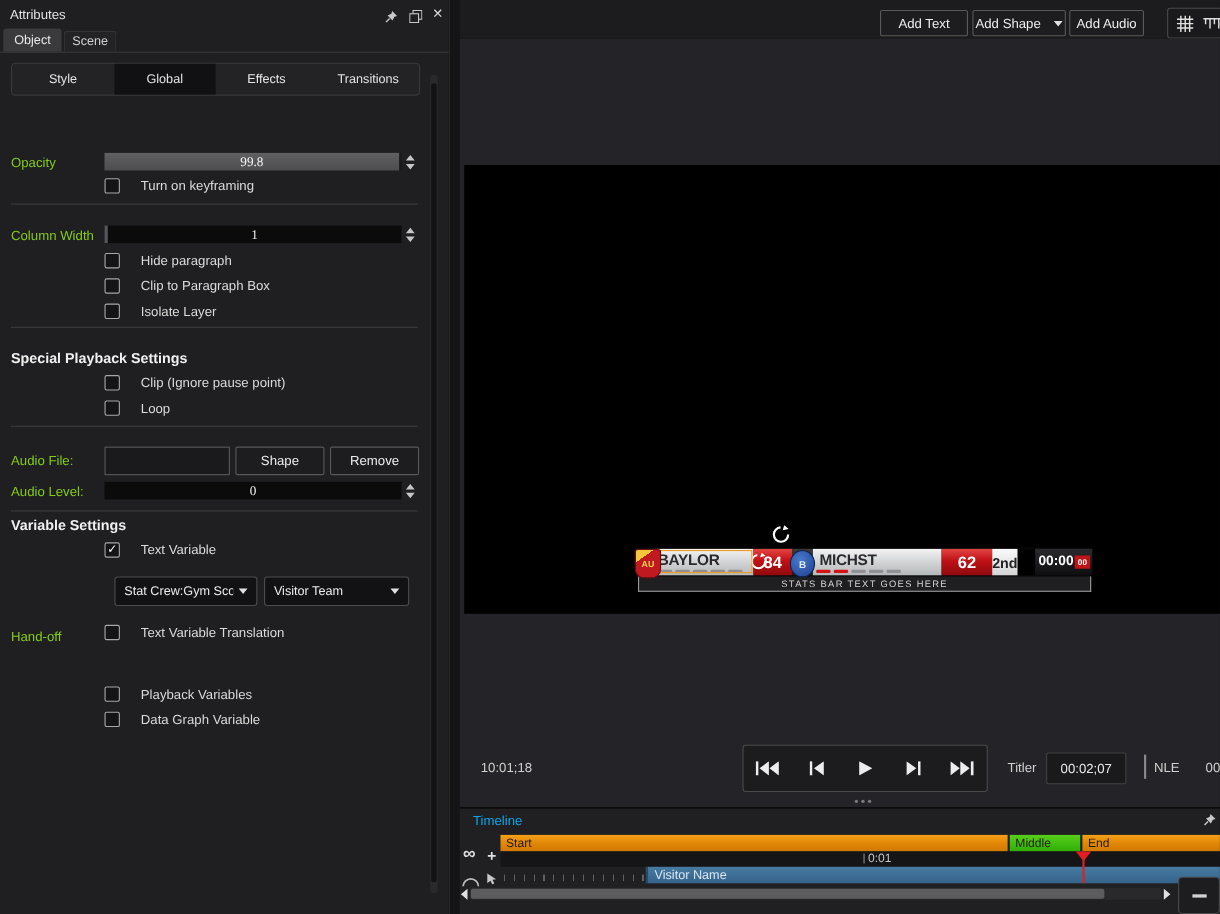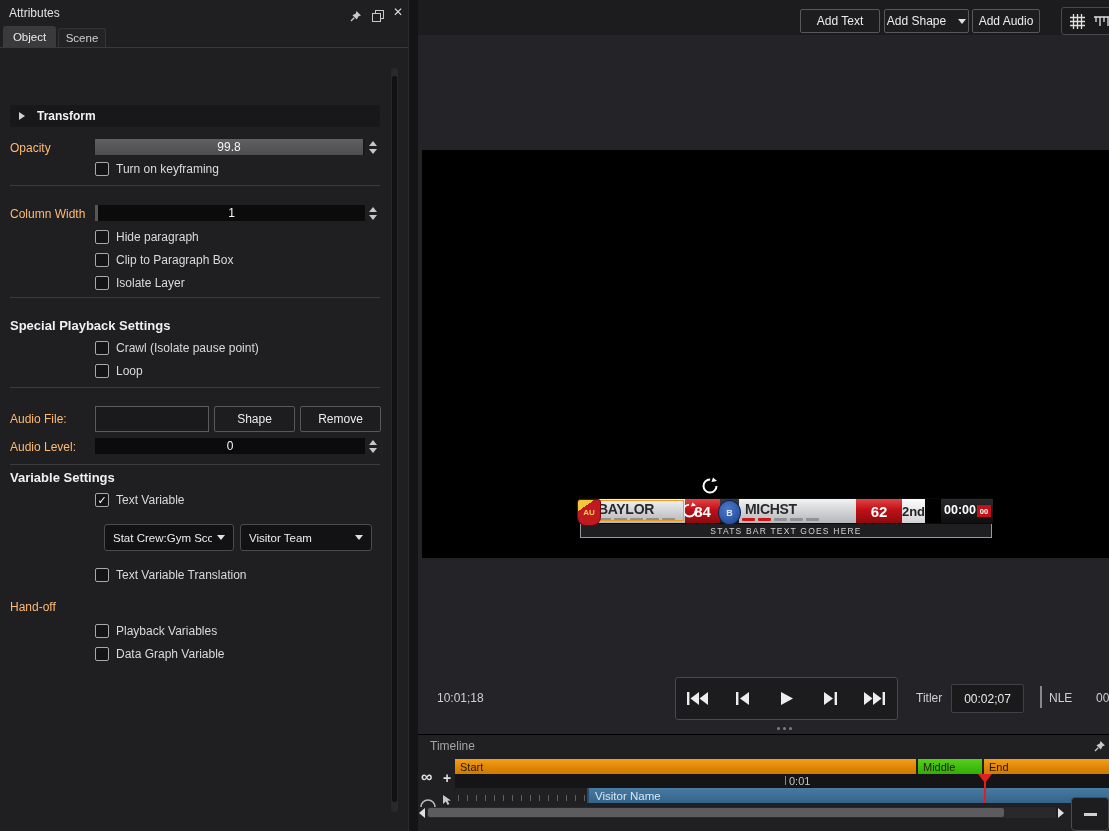--- a/index.html
+++ b/index.html
@@ -11,32 +11,32 @@
   .tab{font-size:11.5px;color:#e8e8e8;display:flex;align-items:center;justify-content:center;border-radius:3px 3px 0 0;}
   .tab.active{background:#3a3a3c;}
   .tab.idle{background:#232325;border:1px solid #343436;border-bottom:none;color:#cfcfcf;}
   #tabline{left:0;top:47px;width:408px;height:1px;background:#39393b;}
   .subtabs{left:10px;top:57px;width:370px;height:28px;border:1px solid #3a3a3c;border-radius:4px;background:#232325;display:flex;}
   .subtab{flex:1;display:flex;align-items:center;justify-content:center;font-size:11.5px;color:#e4e4e6;}
   .subtab.active{background:#111113;}
   .secthdr{left:10px;top:105px;width:370px;height:22px;background:#18181a;border-radius:3px;display:flex;align-items:center;}
   .tri-r{width:0;height:0;border-top:4px solid transparent;border-bottom:4px solid transparent;border-left:6px solid #d0d0d0;margin-left:9px;}
   .secthdr span{font-size:12px;font-weight:bold;color:#f2f2f2;margin-left:12px;}
-  .lbl{font-size:12px;color:#fdba74;}
-  .slider{height:16px;display:flex;align-items:center;justify-content:center;font-size:12px;color:#f4f4f4;}
+  .lbl{font-size:12px;color:#84cc16;}
+  .slider{height:16px;display:flex;align-items:center;justify-content:center;font-size:12px;color:#f4f4f4;font-family:Liberation Serif, serif;}
   .slider.filled{background:linear-gradient(180deg,#606062,#4d4d4f);border-right:2px solid #19191b;}
   .slider.dark{background:#0b0b0c;border-left:3px solid #55555a;}
   .slider.plain{background:#0b0b0c;}
   .spin{width:14px;height:16px;display:flex;flex-direction:column;align-items:center;justify-content:center;gap:3px;}
   .tu{width:0;height:0;border-left:4px solid transparent;border-right:4px solid transparent;border-bottom:5px solid #c6c6c8;}
   .td{width:0;height:0;border-left:4px solid transparent;border-right:4px solid transparent;border-top:5px solid #c6c6c8;}
   .cbrow{display:flex;align-items:center;gap:7px;}
   .cb{width:12px;height:12px;border:1px solid #a8a8aa;border-radius:2px;background:#141416;display:flex;align-items:center;justify-content:center;
       color:#ffffff;font-size:11px;line-height:11px;}
-  .cblabel{font-size:12px;color:#dadada;}
+  .cblabel{font-size:12px;color:#dadada;margin-left:12px;}
   .divider{left:10px;width:370px;height:1px;background:#3c3c3e;}
   .bighdr{font-size:13px;font-weight:bold;color:#f0f0f0;}
   .btn{background:#1d1d1f;border:1px solid #58585a;border-radius:2px;color:#ececec;font-size:12px;display:flex;align-items:center;justify-content:center;}
   .inputbox{background:#1a1a1c;border:1px solid #5a5a5c;}
   .dd{background:#121214;border:1px solid #4c4c4e;border-radius:3px;display:flex;align-items:center;justify-content:space-between;padding:0 8px;}
   .ddtext{font-size:11.5px;color:#ececec;white-space:nowrap;overflow:hidden;}
   .caret{width:0;height:0;border-left:4.5px solid transparent;border-right:4.5px solid transparent;border-top:5px solid #e0e0e0;flex:none;margin-left:5px;}
   #lp-scroll-track{left:391px;top:68px;width:7px;height:744px;background:#29292b;border-radius:3px;}
   #lp-scroll-thumb{left:392px;top:76px;width:5px;height:726px;background:#121214;border-radius:2px;}
   
@@ -71,21 +71,21 @@
   #transport{left:675px;top:677px;width:221px;height:41px;border:1px solid #4a4a4c;border-radius:3px;background:#1c1c1e;display:flex;}
   .tbtn{flex:1;display:flex;align-items:center;justify-content:center;}
   .tbtn svg{fill:#ededee;}
   .tc{font-size:12px;color:#d0d0d0;}
   #titler-box{left:951px;top:684px;width:71px;height:27px;border:1px solid #414143;background:#1a1a1c;border-radius:2px;
      display:flex;align-items:center;justify-content:center;font-size:12px;color:#e8e8e8;}
   #tsep{left:1040px;top:686px;width:2px;height:22px;background:#88888a;}
   .hdots{width:3px;height:3px;background:#7e7e80;border-radius:50%;position:absolute;}
   
   #timeline-panel{left:418px;top:734px;width:691px;height:97px;background:#202022;border-top:1px solid #000;}
-  #tl-title{left:430px;top:739px;font-size:12px;color:#a3a3a3;}
+  #tl-title{left:430px;top:739px;font-size:12px;color:#0ea5e9;}
   .tl-seg{position:absolute;top:759px;height:15px;display:flex;align-items:center;font-size:11px;color:#241a00;padding-left:5px;box-sizing:border-box;}
   .tl-orange{background:linear-gradient(180deg,#f5a018,#e08606 55%,#cf7a02);}
   .tl-green{background:linear-gradient(180deg,#57cf1a,#2fae06);}
   #tl-ruler{left:455px;top:774px;width:654px;height:14px;background:#151517;}
   #tl-ticks{left:458px;top:795px;width:128px;height:6px;
      background:repeating-linear-gradient(90deg,#606062 0 1px,transparent 1px 9px);}
   #tl-track{left:587px;top:788px;width:522px;height:15px;background:linear-gradient(180deg,#477ba2,#35638a);
      display:flex;align-items:center;font-size:11.5px;color:#d8e6f2;padding-left:6px;box-sizing:border-box;border-left:2px solid #274d6e;}
   #playhead-line{left:984px;top:774px;width:2px;height:29px;background:#e02020;}
   #playhead-tri{left:978px;top:774px;width:0;height:0;border-left:7px solid transparent;border-right:7px solid transparent;border-top:9px solid #e02020;}
@@ -119,25 +119,35 @@
   <span class="abs" style="left:393px;top:5px;font-size:12px;color:#d8d8d8">✕</span>
 
   <div class="abs tab active" style="left:3px;top:26px;width:53px;height:21px">
     <span>Object</span>
   </div>
   <div class="abs tab idle" style="left:58px;top:28px;width:46px;height:18px">
     <span>Scene</span>
   </div>
   <div class="abs" id="tabline"></div>
 
-
-  <div class="abs secthdr">
-    <span class="tri-r" style="margin-left:9px"></span>
-    <span>Transform</span>
-  </div>
+  <div class="abs subtabs">
+    <div class="subtab">
+        <span>Style</span>
+      </div>
+    <div class="subtab active">
+        <span>Global</span>
+      </div>
+    <div class="subtab">
+        <span>Effects</span>
+      </div>
+    <div class="subtab">
+        <span>Transitions</span>
+      </div>
+  </div>
+
 
   <span class="abs lbl" style="left:10px;top:141px">Opacity</span>
   <div class="abs slider filled" style="left:95px;top:139px;width:268px">
     <span>99.8</span>
   </div>
   <div class="abs spin" style="left:366px;top:139px">
       <span class="tu"></span>
       <span class="td"></span>
     </div>
 
@@ -168,21 +178,21 @@
   <div class="abs cbrow" style="left:95px;top:276px">
     <span class="cb"></span>
     <span class="cblabel">Isolate Layer</span>
   </div>
 
   <div class="abs divider" style="top:297px"></div>
 
   <span class="abs bighdr" style="left:10px;top:318px">Special Playback Settings</span>
   <div class="abs cbrow" style="left:95px;top:341px">
     <span class="cb"></span>
-    <span class="cblabel">Crawl (Isolate pause point)</span>
+    <span class="cblabel">Clip (Ignore pause point)</span>
   </div>
   <div class="abs cbrow" style="left:95px;top:364px">
     <span class="cb"></span>
     <span class="cblabel">Loop</span>
   </div>
 
   <div class="abs divider" style="top:387px"></div>
 
   <span class="abs lbl" style="left:10px;top:412px">Audio File:</span>
   <div class="abs inputbox" style="left:95px;top:406px;width:112px;height:24px">
@@ -219,21 +229,21 @@
   <div class="abs dd" style="left:240px;top:524px;width:114px;height:25px">
     <span class="ddtext">Visitor Team</span>
     <span class="caret"></span>
   </div>
 
   <div class="abs cbrow" style="left:95px;top:568px">
     <span class="cb"></span>
     <span class="cblabel">Text Variable Translation</span>
   </div>
 
-  <span class="abs lbl" style="left:10px;top:600px">Hand-off</span>
+  <span class="abs lbl" style="left:10px;top:572px">Hand-off</span>
 
   <div class="abs cbrow" style="left:95px;top:624px">
     <span class="cb"></span>
     <span class="cblabel">Playback Variables</span>
   </div>
   <div class="abs cbrow" style="left:95px;top:647px">
     <span class="cb"></span>
     <span class="cblabel">Data Graph Variable</span>
   </div>
 

